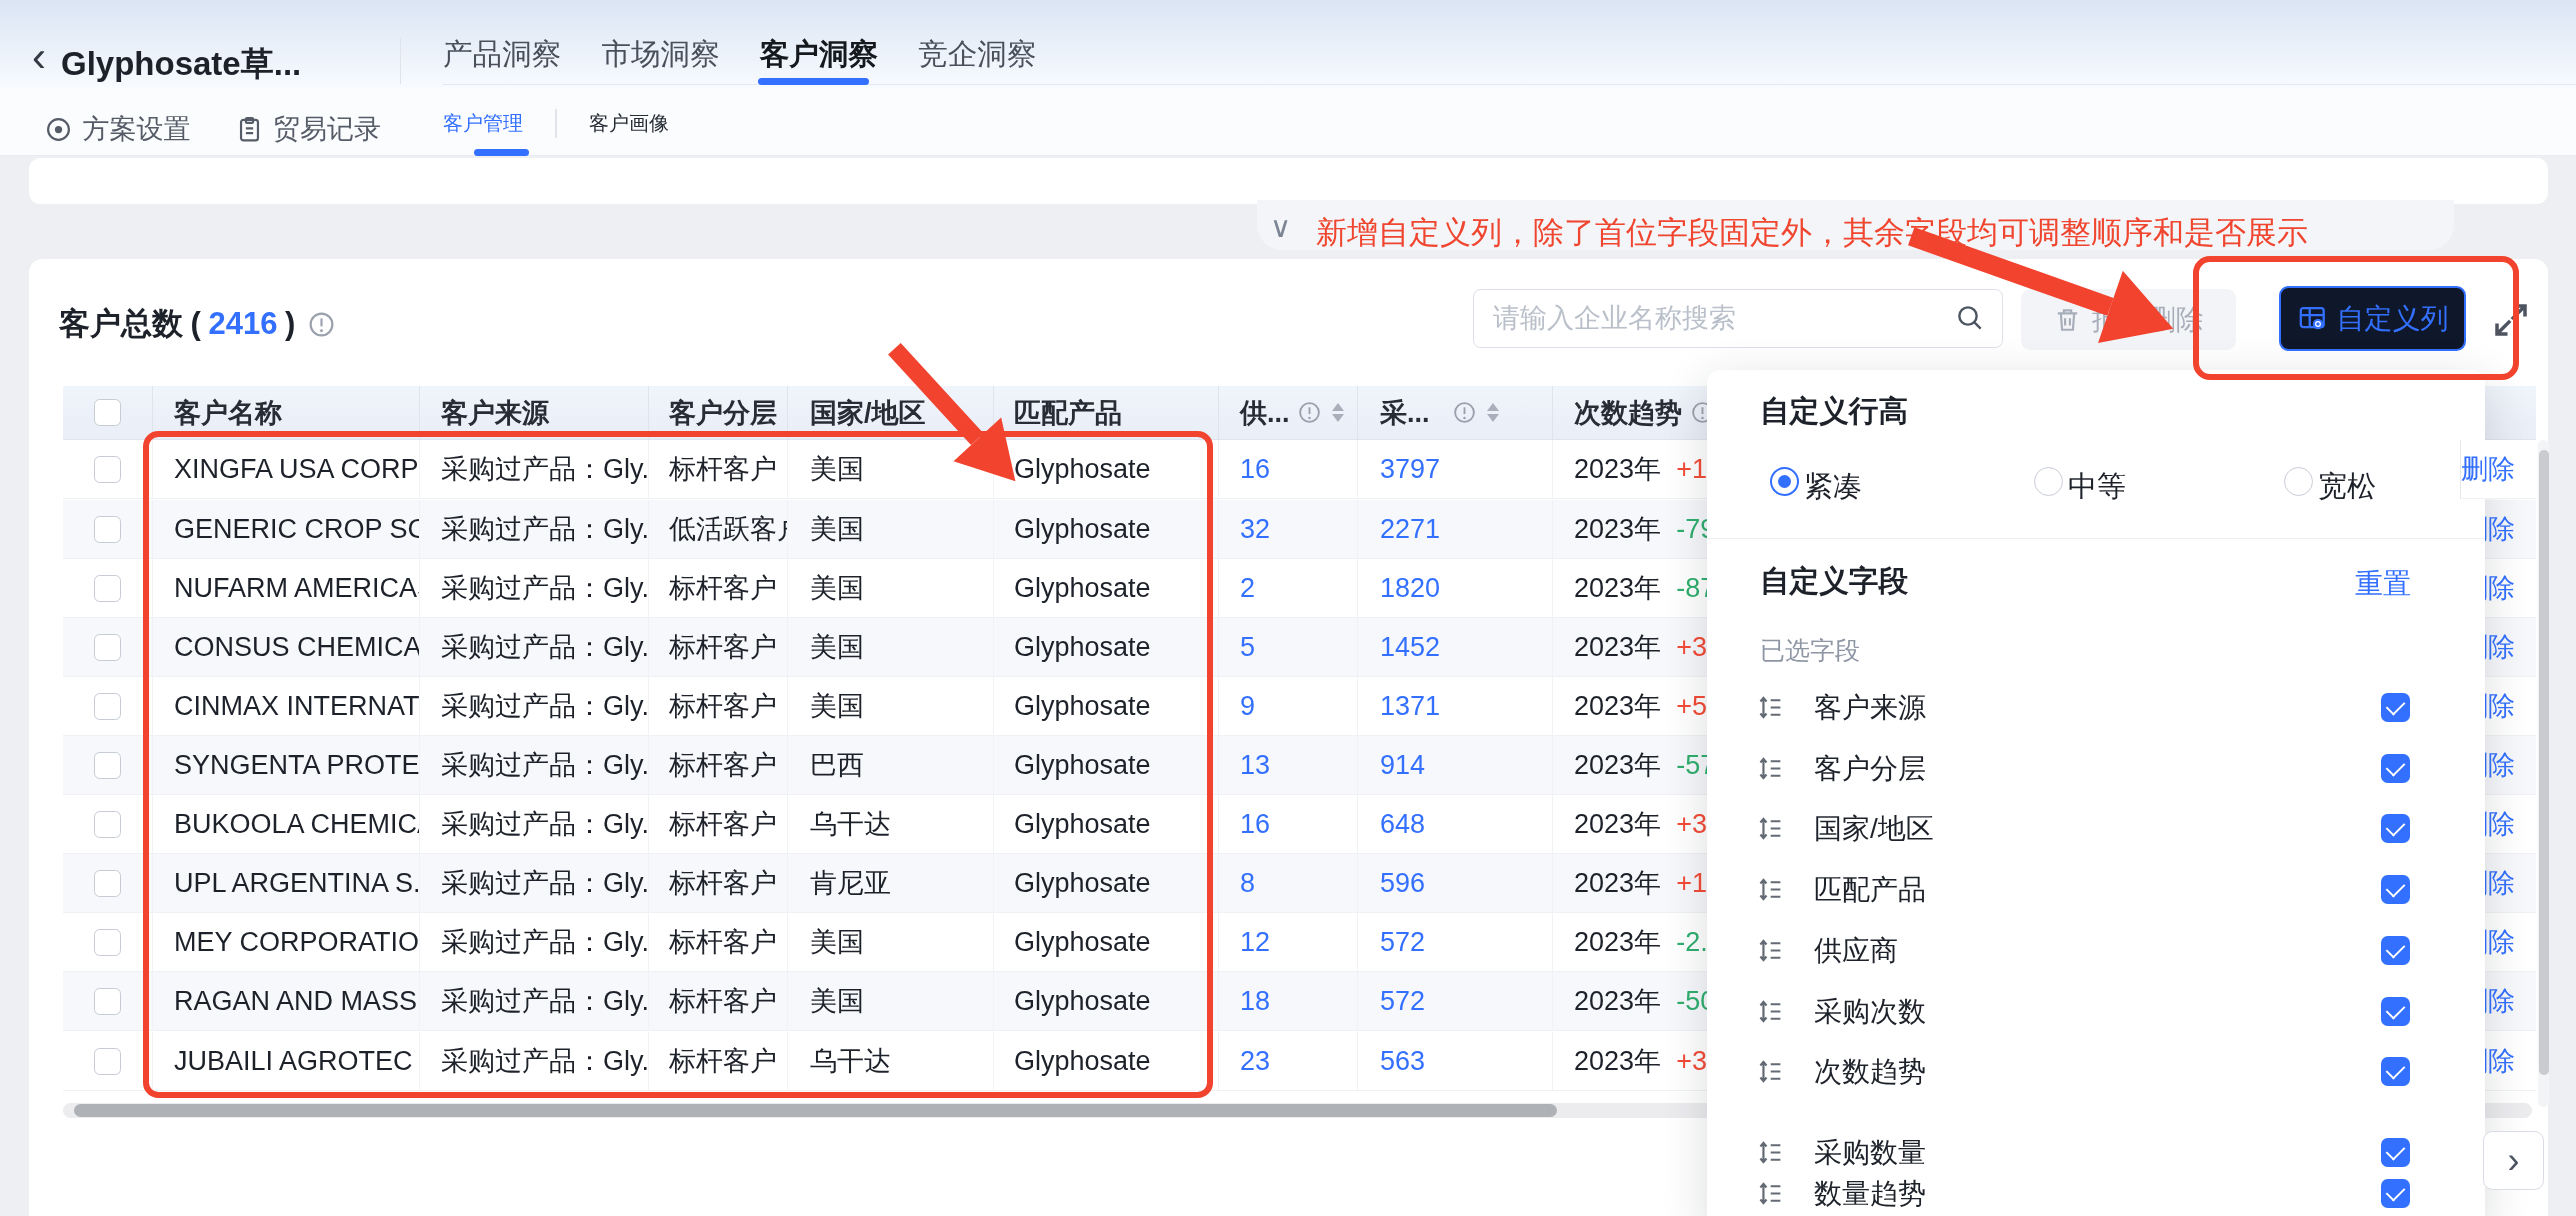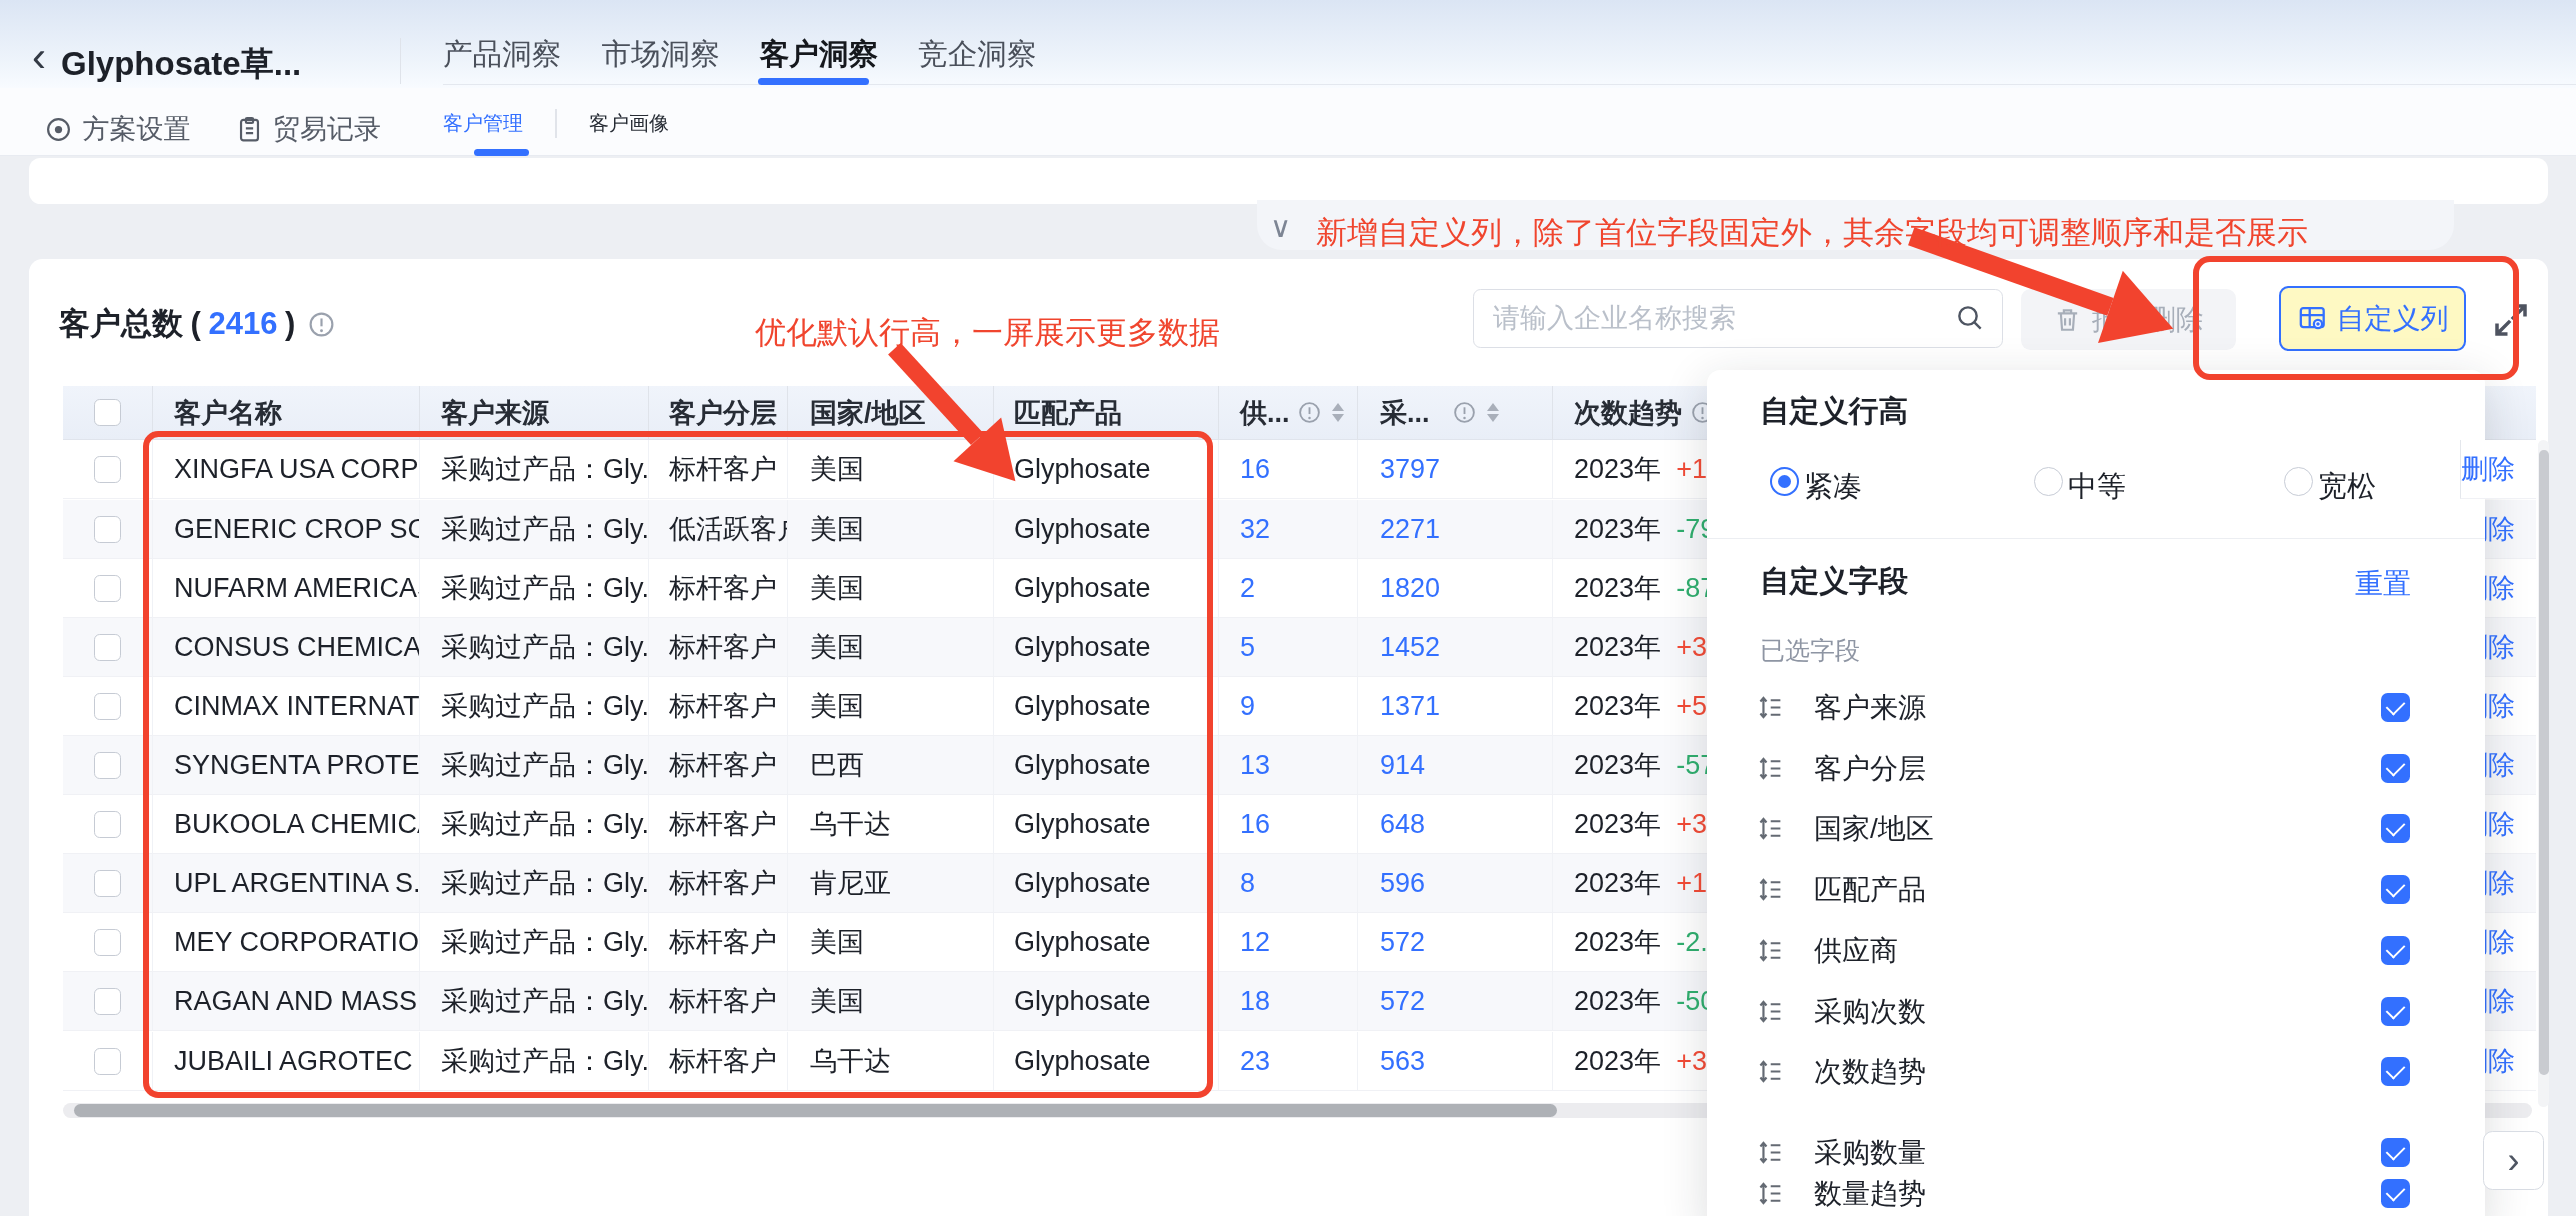--- a/index.html
+++ b/index.html
@@ -33,21 +33,21 @@
 .note2{left:755px;top:312px;font-size:31px;color:#f0452e;z-index:41;white-space:nowrap}
 
 .maincard{left:29px;top:259px;width:2519px;height:957px;background:#fff;border-radius:13.3px 13.3px 0 0}
 .cardtitle{left:59px;top:303px;display:flex;align-items:center;gap:7.6px;font-size:31px;font-weight:bold}
 .count{color:#3370ff}
 .searchbox{left:1473px;top:289px;width:530px;height:59px}
 .searchbox input{width:100%;height:100%;border:1.9px solid #dcdfe6;border-radius:7.6px;font-size:27px;padding:0 67px 0 19px;color:#1d2129;background:#fff;outline:none;font-family:inherit}
 .searchbox input::placeholder{color:#bac0ca}
 .searchicon{position:absolute;right:17px;top:13.3px}
 .btn-del{left:2021px;top:289px;width:215px;height:61px;background:#f3f4f7;border-radius:9.5px;display:flex;align-items:center;justify-content:center;gap:9.5px;font-size:28px;color:#a7aeb9}
-.btn-custom{left:2279px;top:286px;width:187px;height:65px;background:#fef9c3;border:2.9px solid #3370ff;border-radius:9.5px;display:flex;align-items:center;justify-content:center;gap:9.5px;font-size:28px;color:#3370ff;z-index:4}
+.btn-custom{left:2279px;top:286px;width:187px;height:65px;background:#0f172a;border:2.9px solid #3370ff;border-radius:9.5px;display:flex;align-items:center;justify-content:center;gap:9.5px;font-size:28px;color:#3370ff;z-index:4}
 .expandbtn{left:2490px;top:299px;width:42px;height:42px}
 
 .thead{left:63px;top:386px;width:2397px;height:54px;background:linear-gradient(180deg,#f0f4fb,#e9eef7);border-bottom:1px solid #e0e4ec;z-index:2}
 .hcell{position:absolute;top:0;height:100%;display:flex;align-items:center;gap:7.6px;padding-left:21px;font-size:27px;font-weight:bold;color:#272c35;border-right:1px solid #dfe3ea;white-space:nowrap;overflow:hidden}
 .hcell.last{border-right:none}
 .thead-action{left:2460px;top:386px;width:76px;height:54px;background:linear-gradient(180deg,#f0f4fb,#e9eef7);border-left:1px solid #dfe3ea;border-bottom:1px solid #e0e4ec;z-index:2}
 .c0{left:0;width:90px;justify-content:center;padding-left:0}
 .c1{left:90px;width:267px}
 .c2{left:357px;width:229px}
 .c3{left:585px;width:140px}
@@ -158,21 +158,20 @@
     <span>客户总数</span>
     <span>(</span>
       <span class="count">2416</span>
       <span>)</span>
     <svg class="icon" width="29" height="29" viewBox="0 0 24 24" fill="none" stroke="#9aa1ad" stroke-width="1.8" style="margin-left:3.8px">
         <circle cx="12" cy="12" r="9"></circle>
         <path d="M12 7v6.5"></path>
         <circle cx="12" cy="17.2" r="1.2" fill="#9aa1ad" stroke="none"></circle>
       </svg>
   </div>
-  <div class="abs note2">优化默认行高，一屏展示更多数据</div>
 
   <div class="abs searchbox">
     <input type="text" placeholder="请输入企业名称搜索" style="">
     <svg class="searchicon" width="32" height="32" viewBox="0 0 24 24" fill="none" stroke="#4e5562" stroke-width="1.8">
         <circle cx="10.5" cy="10.5" r="6.5"></circle>
         <path d="M15.5 15.5 20 20"></path>
       </svg>
   </div>
 
   <div class="abs btn-del">

